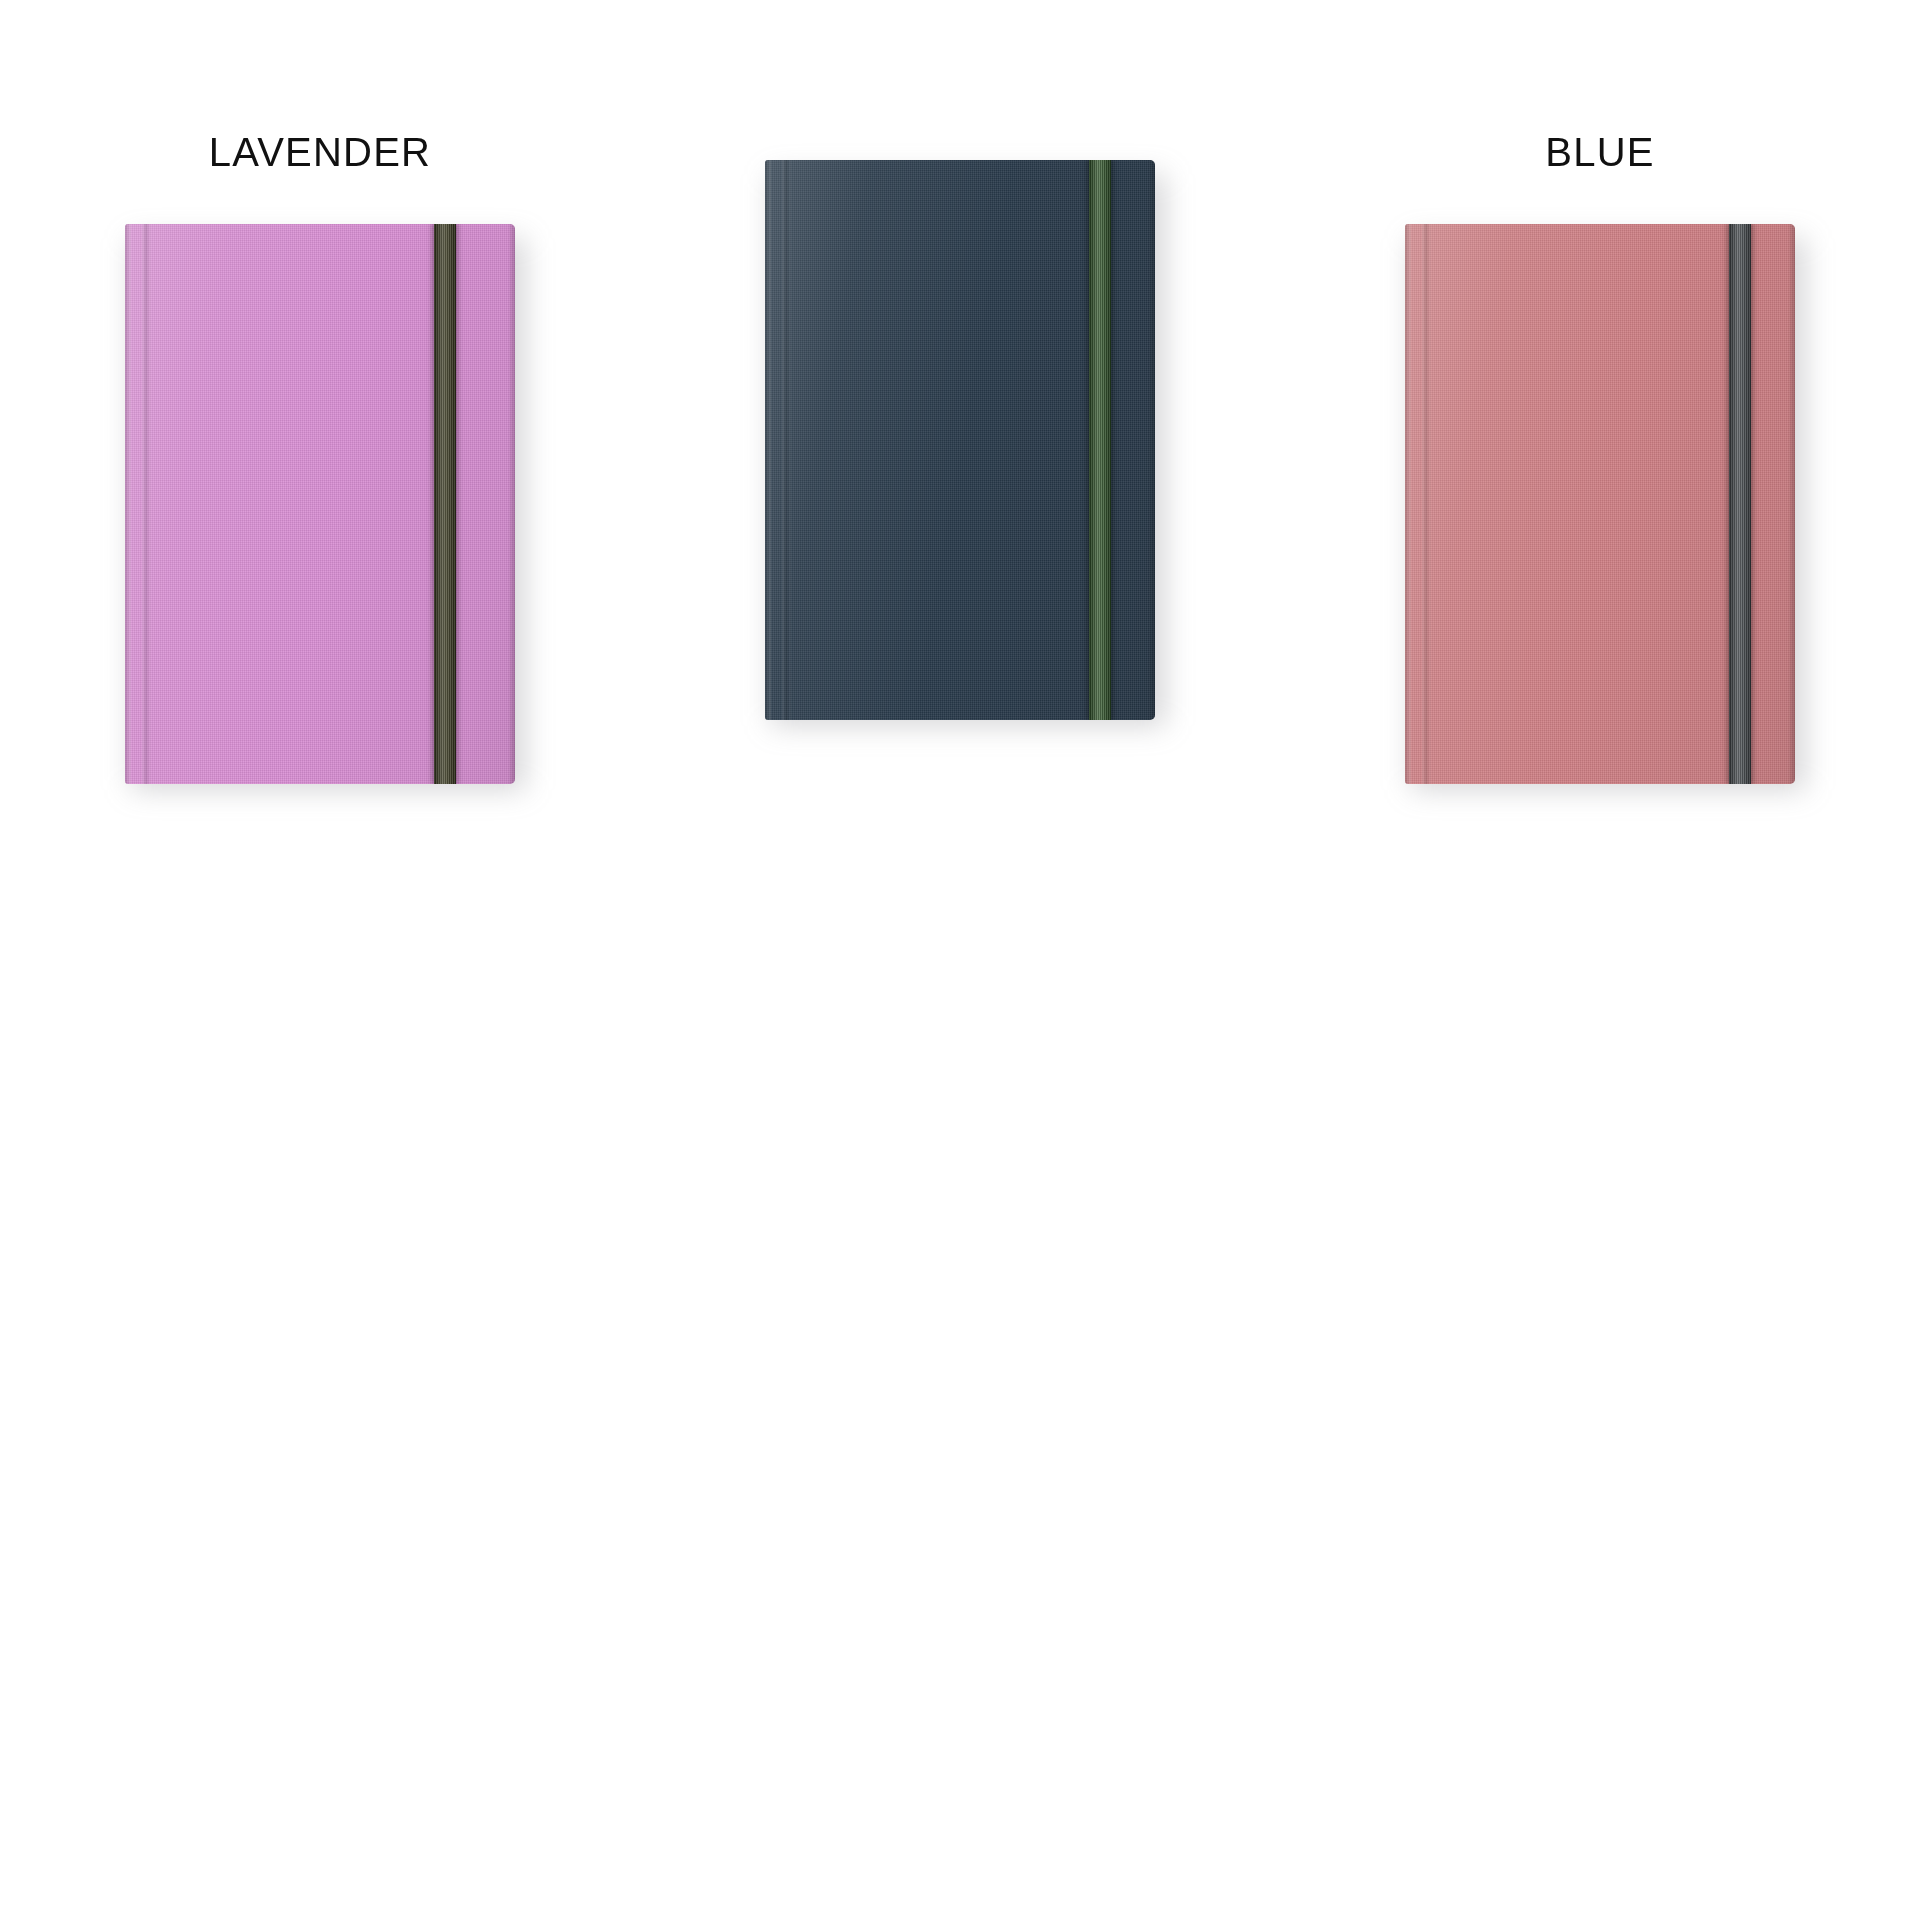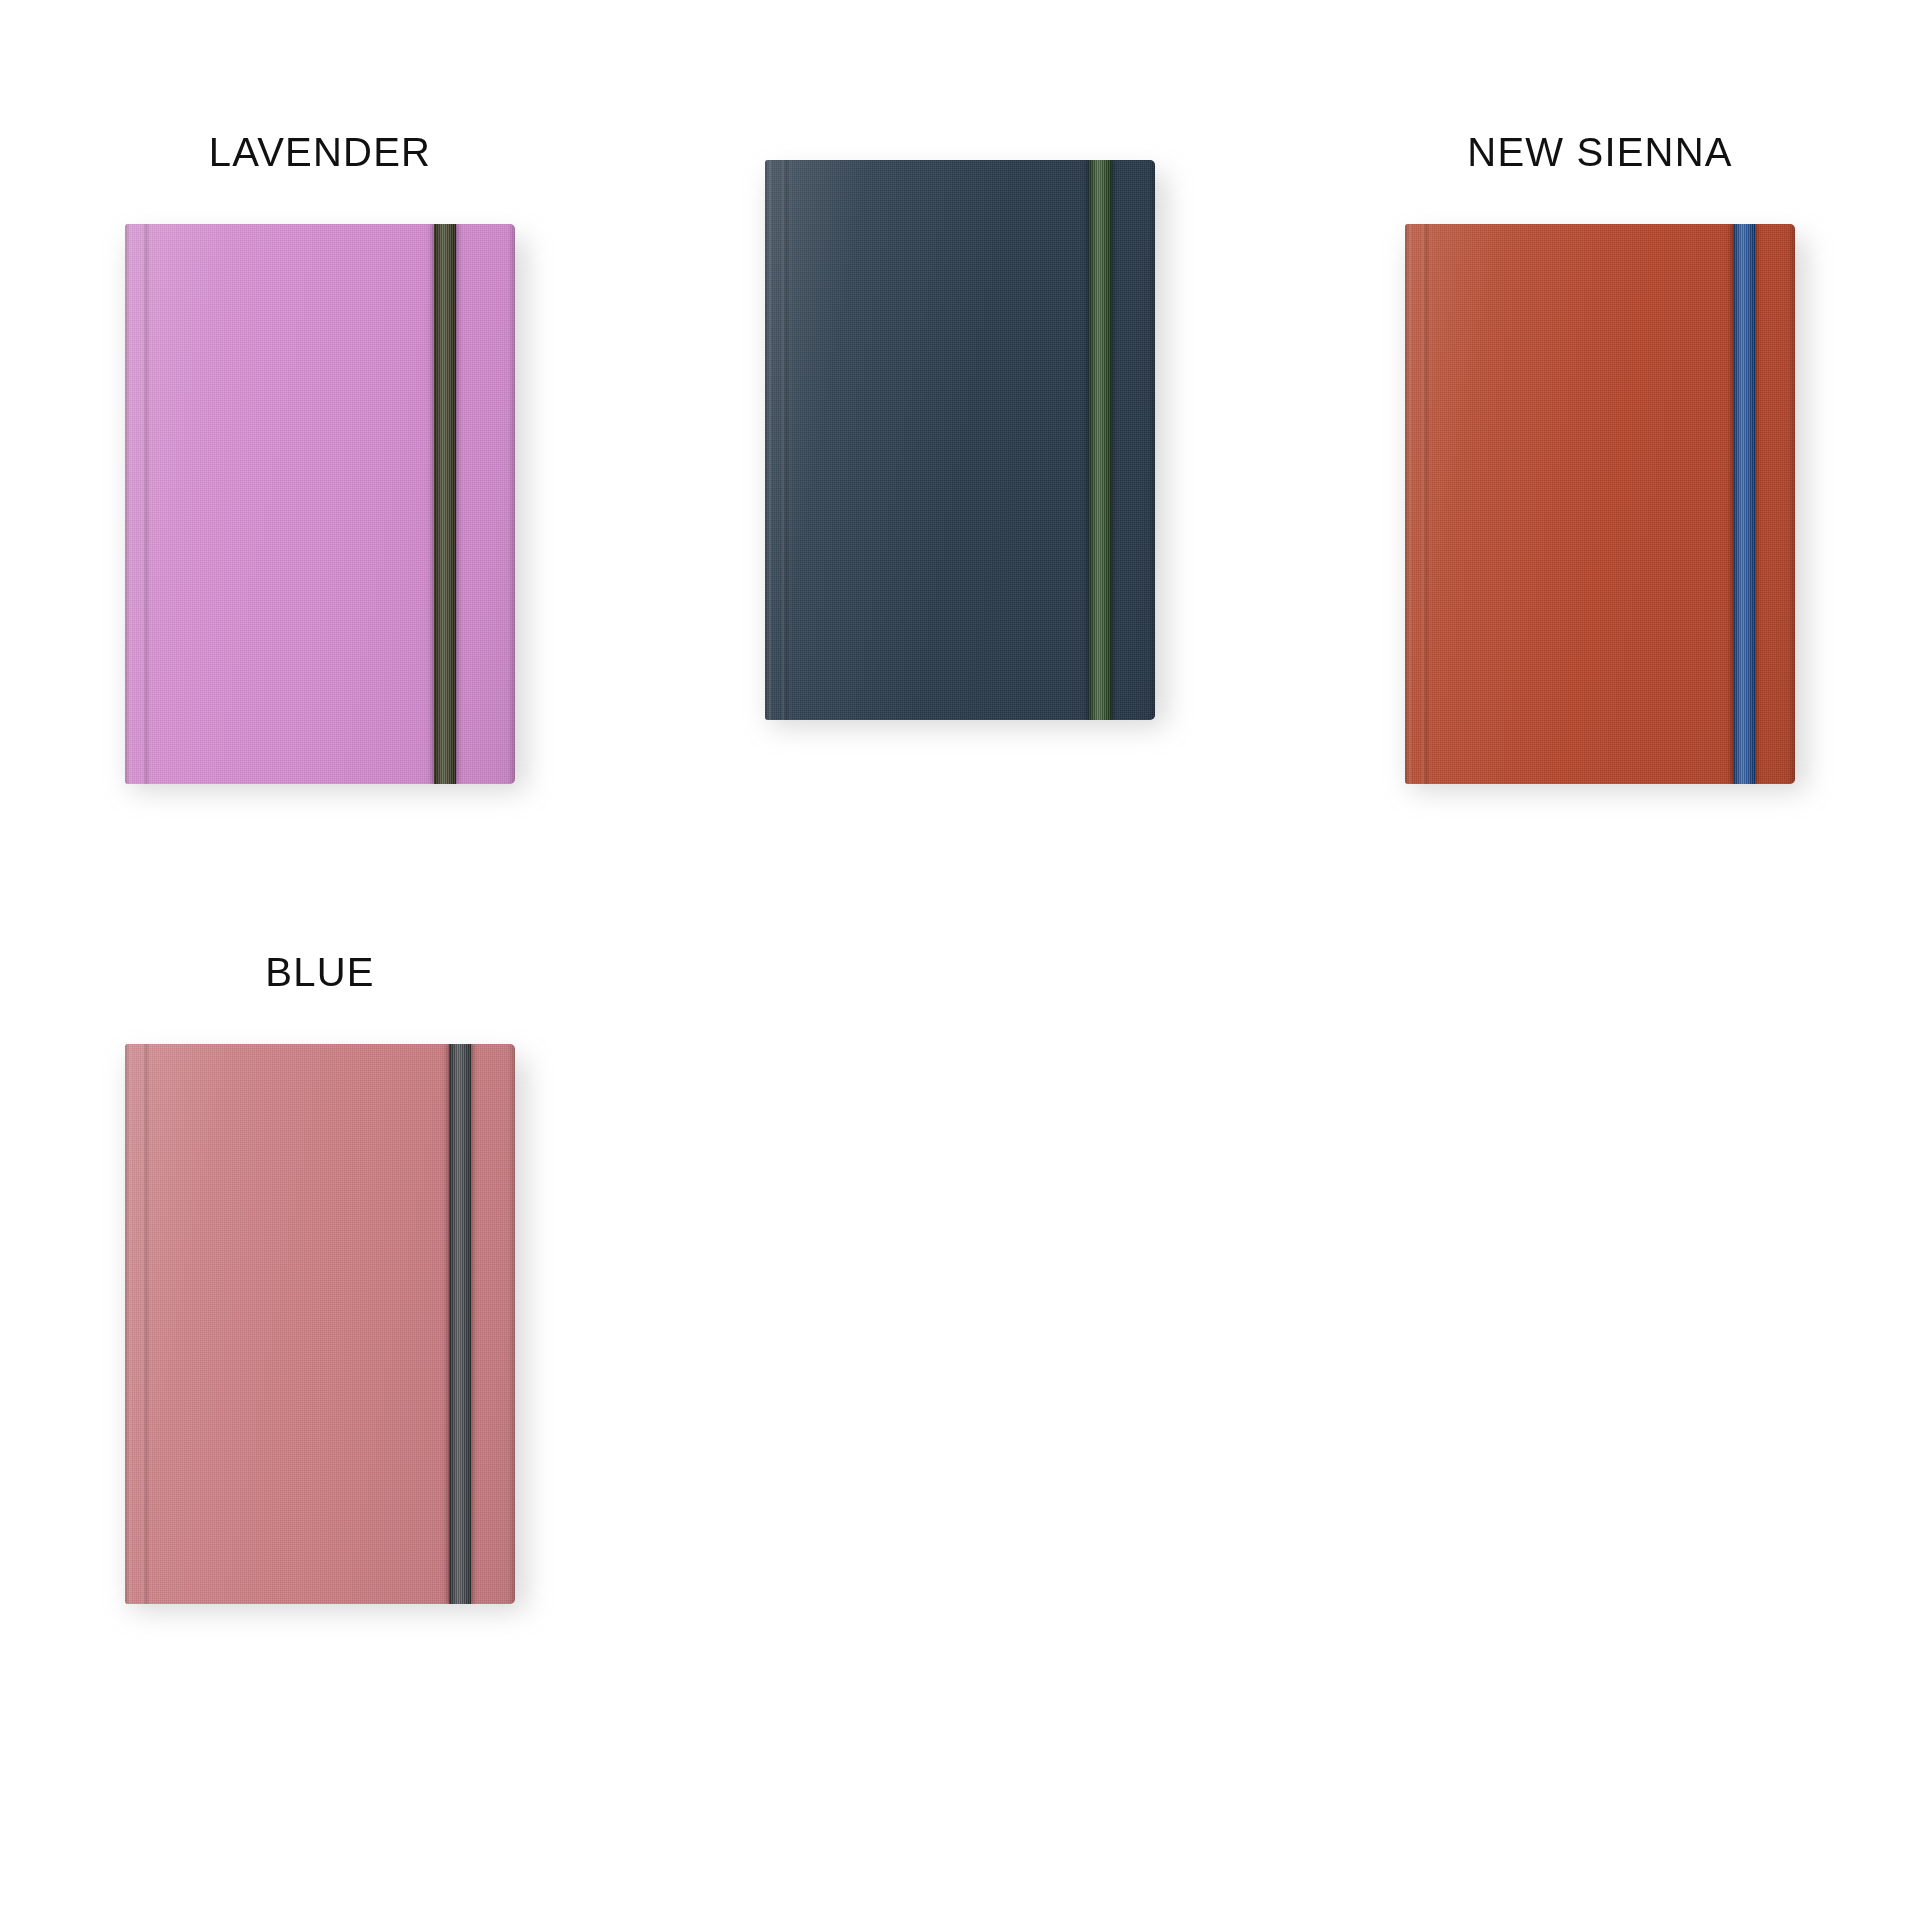--- a/index.html
+++ b/index.html
@@ -205,33 +205,20 @@
         <div class="book" style="background-color: rgb(40, 57, 74);">
           <div class="book-light"></div>
           <div class="spine-edge"></div>
           <div class="spine-crease"></div>
           <div class="fore-edge"></div>
           <div class="elastic" style="background-color: rgb(45, 82, 38); left: calc(86% - 11px);"></div>
         </div>
       </div>
     </div>
 
-    <div class="cell">
-      <div class="swatch-label">NEW SIENNA</div>
-      <div class="book-stage">
-        <div class="book-shadow"></div>
-        <div class="book" style="background-color: rgb(184, 70, 43);">
-          <div class="book-light"></div>
-          <div class="spine-edge"></div>
-          <div class="spine-crease"></div>
-          <div class="fore-edge"></div>
-          <div class="elastic" style="background-color: rgb(26, 82, 168); left: calc(87% - 11px);"></div>
-        </div>
-      </div>
-    </div>
 
 
     <div class="cell">
       <div class="swatch-label">BLUE</div>
       <div class="book-stage">
         <div class="book-shadow"></div>
         <div class="book" style="background-color: rgb(208, 128, 133);">
           <div class="book-light"></div>
           <div class="spine-edge"></div>
           <div class="spine-crease"></div>

